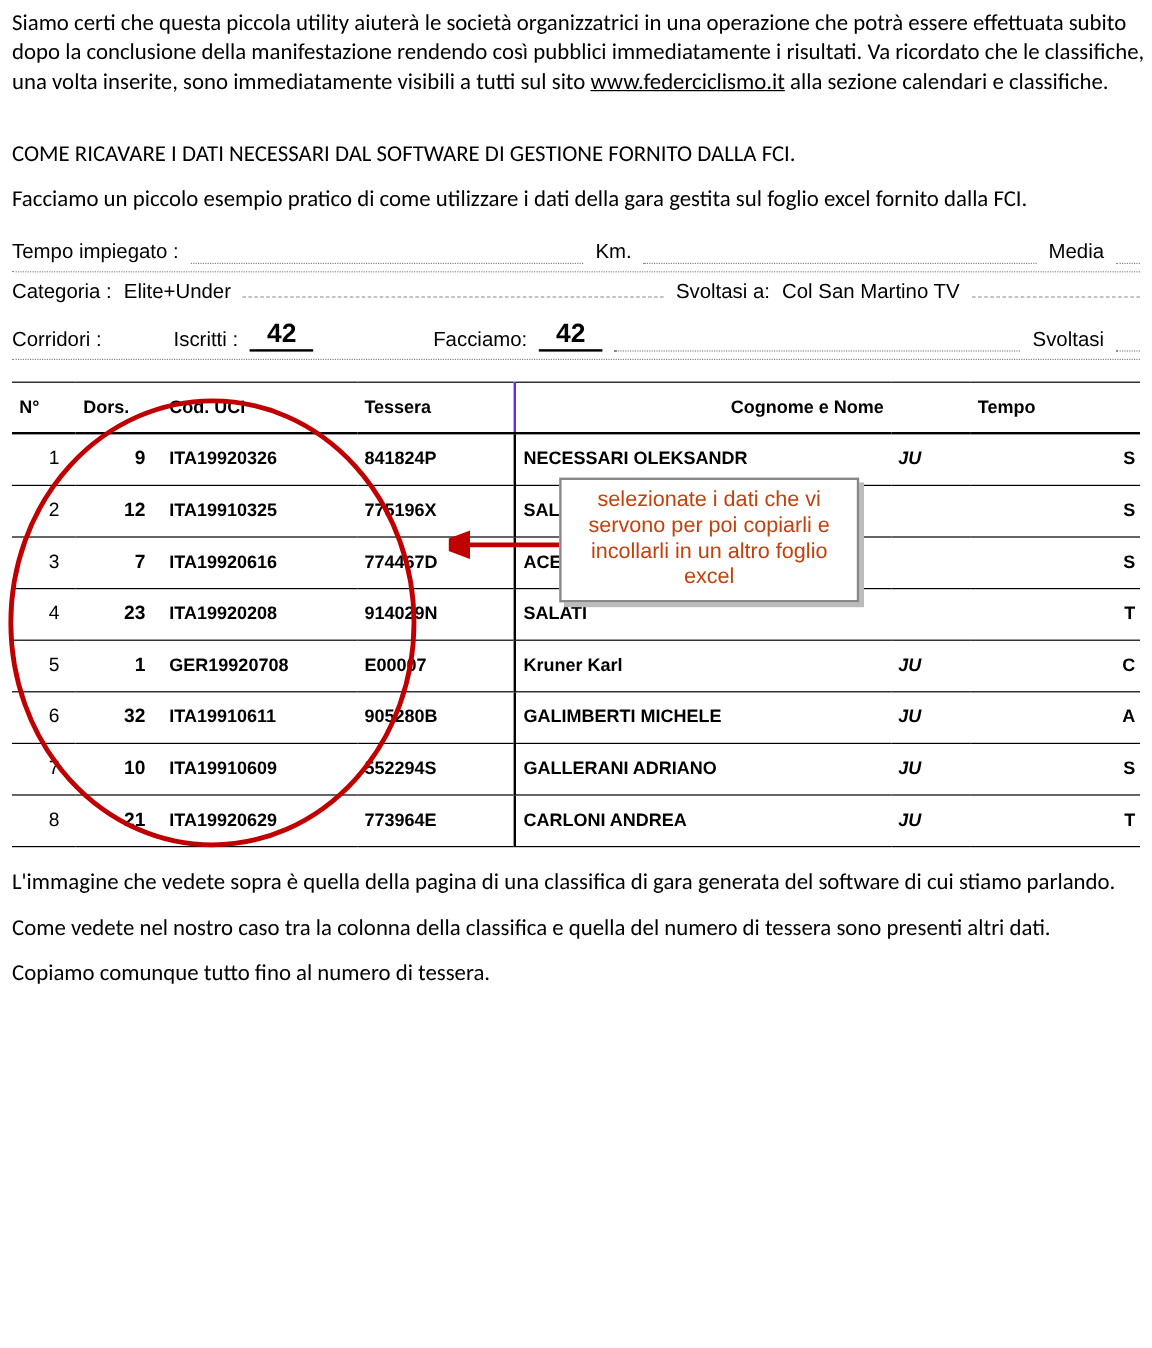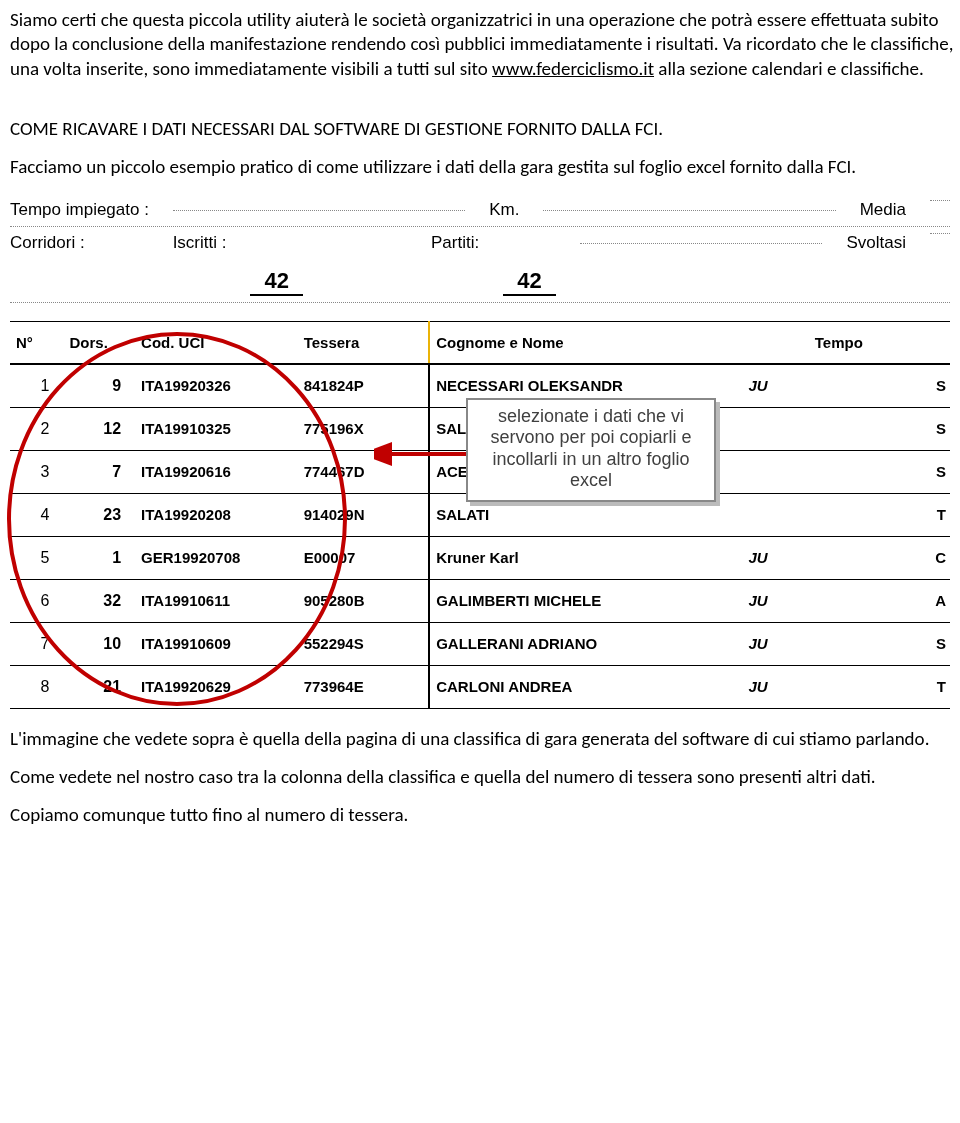--- a/index.html
+++ b/index.html
@@ -14,30 +14,30 @@
   p { margin: 0 0 14px 0; line-height: 1.28; }
   a.link { color: #000000; text-decoration: underline; }
   .heading { margin-top: 36px; }
   .figure {
     margin: 4px 0 18px 0;
     position: relative;
     width: 940px;
   }
   .info-row {
     display: flex;
-    align-items: flex-start;
+    align-items: flex-end;
     font-family: Arial, sans-serif;
     font-size: 17px;
     padding: 6px 0;
     border-bottom: 1px dotted #888;
-    gap: 24px;
+    gap: 10px;
   }
   .info-row .label { white-space: nowrap; }
   .info-row .grow { flex: 1; border-bottom: 1px dotted #888; height: 10px; }
-  .info-row .value-b { font-weight: bold; font-size: 22px; margin-top: 35px; }
+  .info-row .value-b { font-weight: bold; font-size: 22px; }
   .info-cat { display: flex; align-items: baseline; gap: 10px; padding: 6px 0; font-family: Arial, sans-serif; font-size: 17px;}
   .info-cat .dash { flex: 1; border-bottom: 1px dashed #888; height: 10px; }
 
   table.data {
     width: 100%;
     border-collapse: collapse;
     font-family: Arial, sans-serif;
     font-size: 15px;
     margin-top: 18px;
   }
@@ -45,44 +45,44 @@
     border-top: 1px solid #000;
     border-bottom: 1px solid #000;
     padding: 12px 6px;
     text-align: left;
     white-space: nowrap;
   }
   table.data th { font-weight: bold; font-size: 15px; border-bottom: 2px solid #000; }
   table.data th:nth-child(1) { width: 38px; }
   table.data th:nth-child(2) { width: 55px; }
   table.data th:nth-child(3) { width: 140px; }
-  table.data th:nth-child(4) { width: 110px; border-right: 2px solid #eab308; }
+  table.data th:nth-child(4) { width: 110px; border-right: 2px solid #6d28d9; }
   table.data td:nth-child(4) { border-right: 2px solid #000; margin-left: 20px; }
-  table.data th:nth-child(5) { width: 280px; text-align: left; margin-left: 24px; }
+  table.data th:nth-child(5) { width: 280px; text-align: right; margin-left: 24px; }
   table.data th:nth-child(6) { width: 50px; }
   table.data th:nth-child(7) { width: 120px; }
   table.data td:nth-child(1), table.data td:nth-child(2) { text-align: right; padding-right: 14px; font-weight: bold; font-size: 16px;}
   table.data td:nth-child(3), table.data td:nth-child(4), table.data td:nth-child(5) { font-weight: bold; }
   table.data td:nth-child(6) { font-weight: bold; text-align: left; font-style: italic;}
   table.data td:nth-child(7) { font-weight: bold; text-align: right; padding-right: 4px;}
   table.data td:nth-child(1) { font-weight: normal;}
   table.data td { font-size: 15px; }
 
   .callout {
     position: absolute;
     left: 456px;
     top: 204px;
     width: 230px;
     background: #fff;
     border: 2px solid #888;
     box-shadow: 4px 4px 0 #bbb;
     padding: 6px 8px 8px 8px;
     font-family: Arial, sans-serif;
     font-size: 18px;
-    color: #404040;
+    color: #c2410c;
     text-align: center;
     line-height: 1.2;
     z-index: 5;
   }
   svg.circle-anno {
     position: absolute;
     left: -8px;
     top: 130px;
     z-index: 3;
     pointer-events: none;
@@ -111,28 +111,36 @@
 
   <div class="info-row">
     <span class="label">Tempo impiegato :</span>
     <span class="grow"></span>
     <span class="label">Km.</span>
     <span class="grow"></span>
     <span class="label">Media</span>
     <span style="width:20px;border-bottom:1px dotted #888;display:inline-block;"></span>
   </div>
 
+  <div class="info-cat">
+    <span class="label">Categoria :</span>
+    <span>Elite+Under</span>
+    <span class="dash"></span>
+    <span class="label">Svoltasi a:</span>
+    <span class="value-big">Col San Martino TV</span>
+    <span class="dash" style="flex:0.4"></span>
+  </div>
 
   <div class="info-row">
     <span class="label">Corridori :</span>
     <span style="width:40px"></span>
     <span class="label">Iscritti :</span>
     <span class="value-b" style="border-bottom:2px solid #000;padding:0 14px;">42</span>
     <span style="width:80px"></span>
-    <span class="label">Partiti:</span>
+    <span class="label">Facciamo:</span>
     <span class="value-b" style="border-bottom:2px solid #000;padding:0 14px;">42</span>
     <span class="grow"></span>
     <span class="label">Svoltasi</span>
     <span style="width:20px;border-bottom:1px dotted #888;display:inline-block;"></span>
   </div>
 
   <table class="data">
     <thead>
       <tr>
         <th>N°</th>

